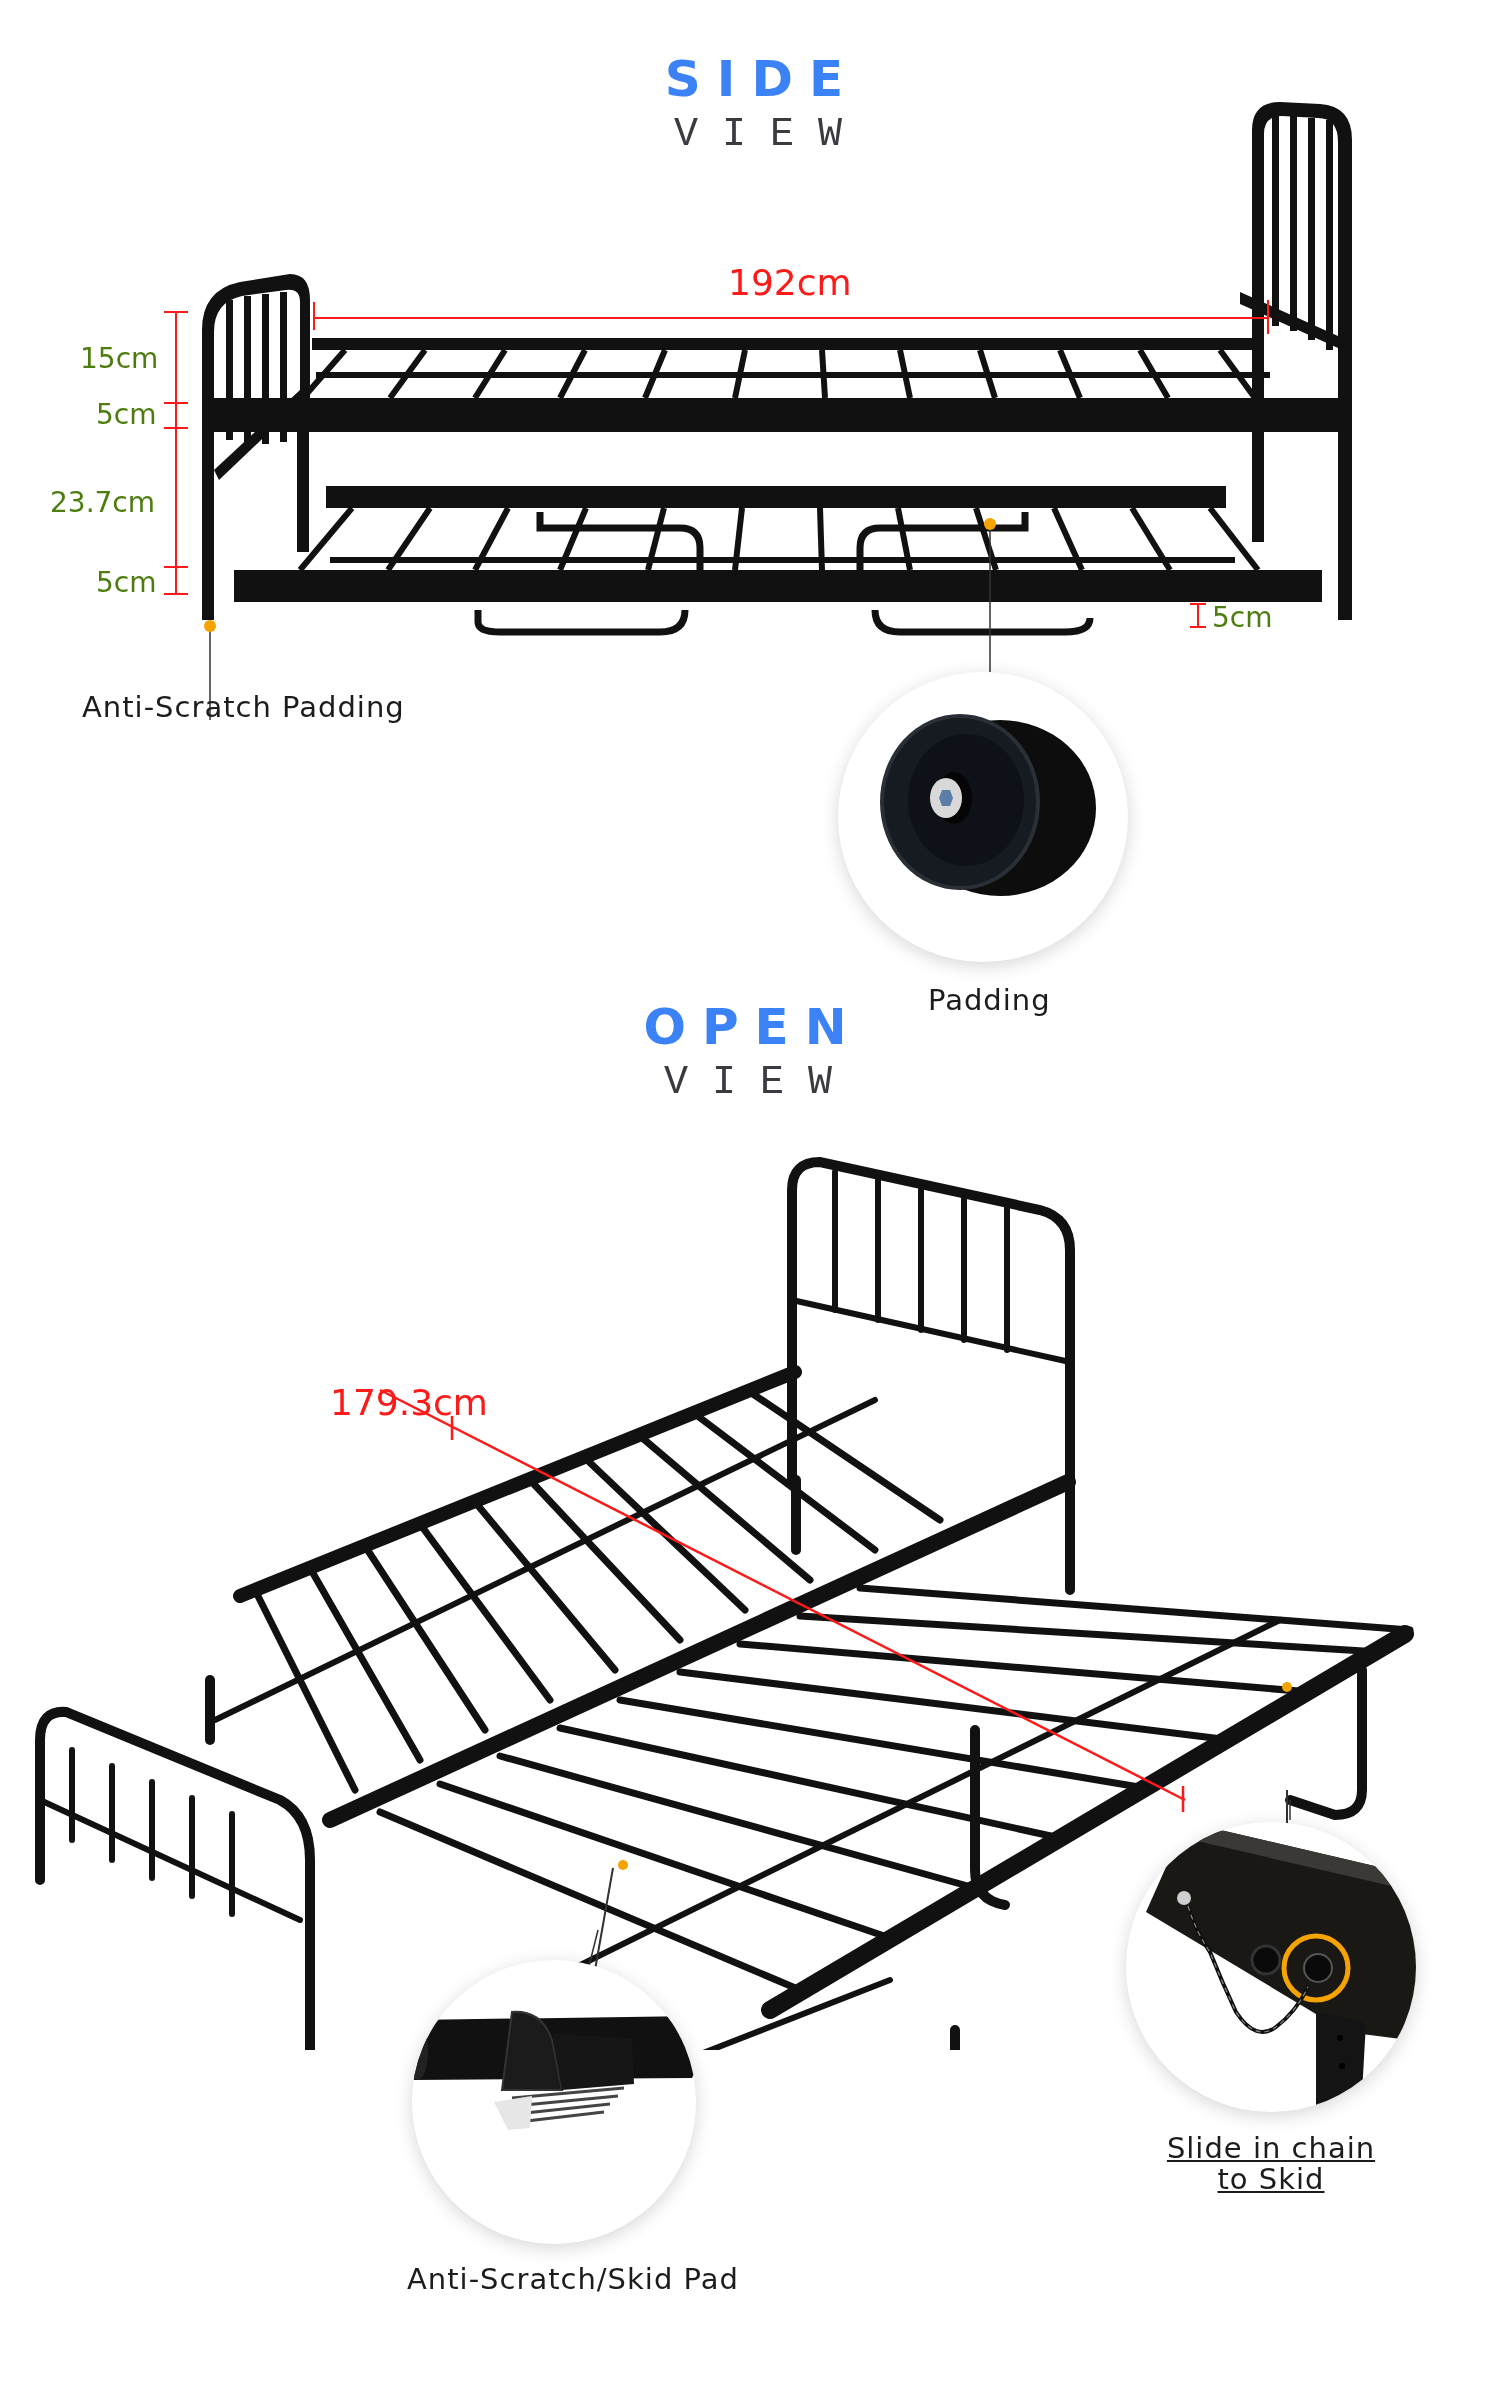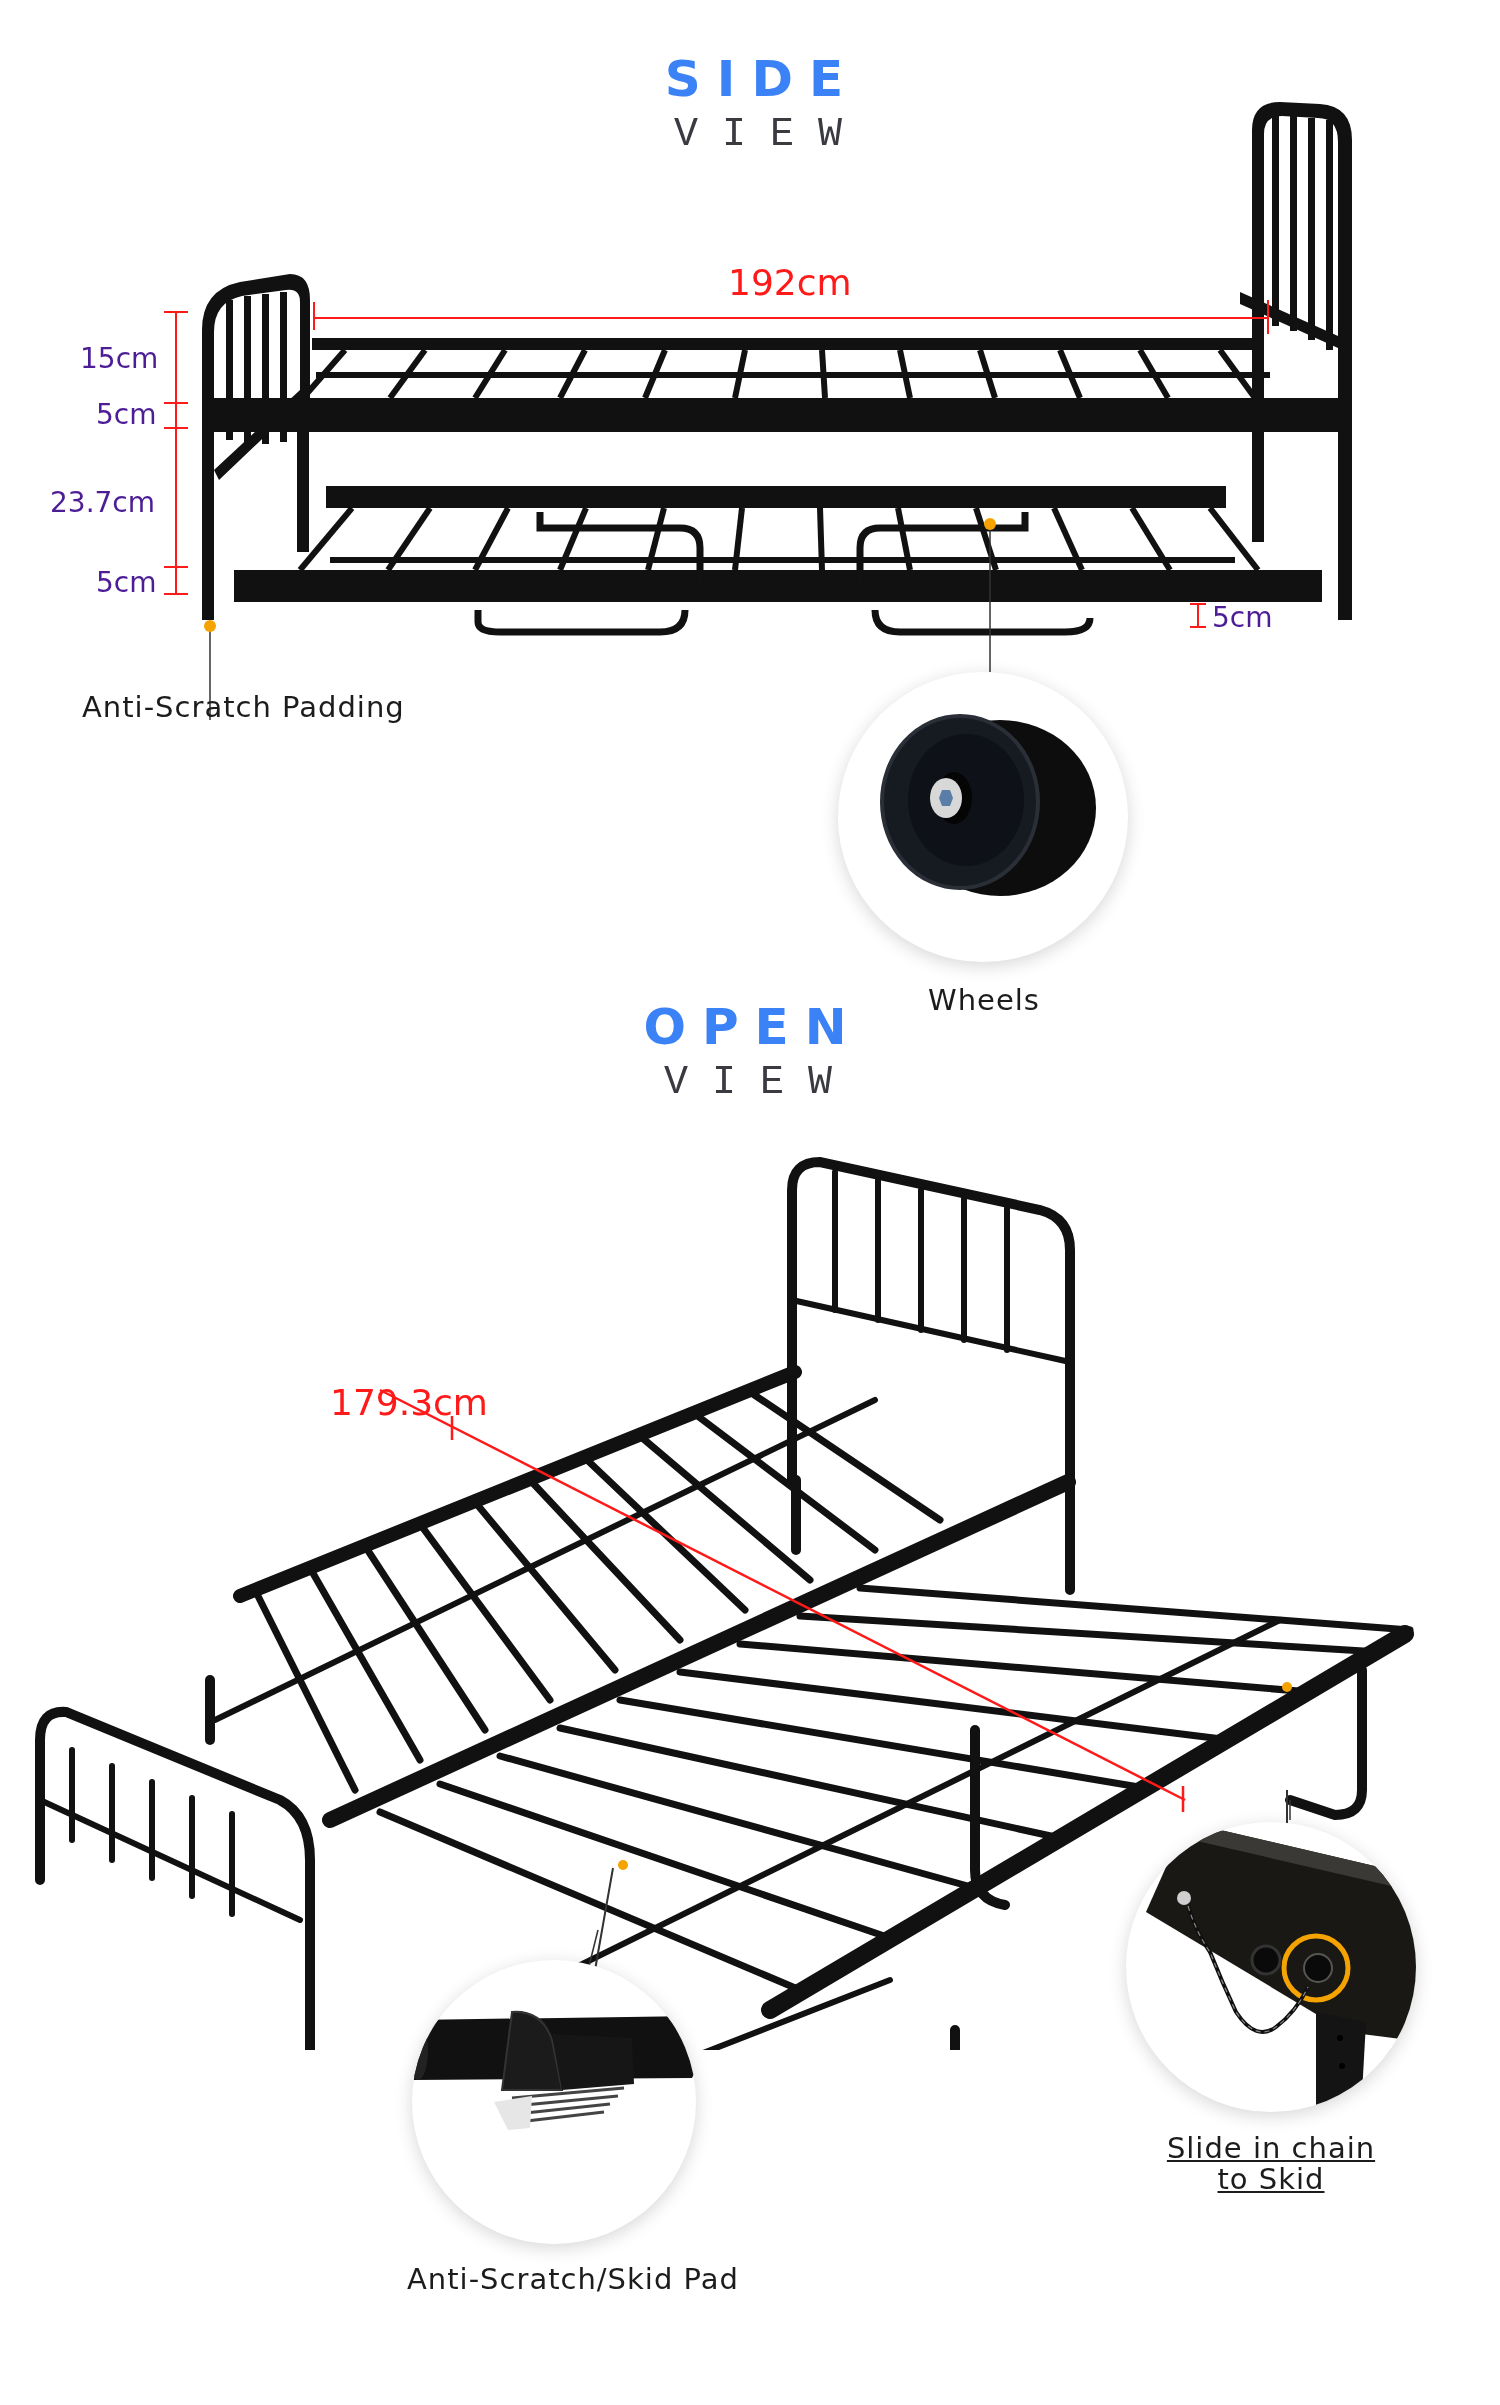--- a/index.html
+++ b/index.html
@@ -1,21 +1,21 @@
 <!DOCTYPE html>
 <html><head>
   <meta charset="utf-8">
   <style>
     html, body { margin: 0; padding: 0; background: #ffffff; }
     body { width: 1500px; height: 2405px; position: relative; overflow: hidden;
            font-family: "DejaVu Sans", "Liberation Sans", sans-serif; color: #1a1a1a; }
     .abs { position: absolute; }
     .heading-main { font-weight: bold; font-size: 50px; letter-spacing: 16px; color: #3b82f6; text-align: center; width: 500px; }
     .heading-sub { font-size: 40px; letter-spacing: 24px; color: #3a3b40; text-align: center; width: 500px; font-family: Liberation Mono, monospace; }
-    .dim { color: #4c1d95; font-size: 28px; white-space: nowrap; }
+    .dim { color: #4d7c0f; font-size: 28px; white-space: nowrap; }
     .dim-big { color: #ff1a1a; font-size: 36px; white-space: nowrap; }
     .caption { font-size: 29px; color: #1c1c1c; letter-spacing: 1px; text-align: center; white-space: nowrap; }
     .circle { border-radius: 50%; background: #fff; box-shadow: 0 4px 18px rgba(0,0,0,0.16); overflow: hidden; }
     svg { position: absolute; left: 0; top: 0; }
   </style>
 </head>
 <body>
 
 <div class="abs heading-main" style="left:512px; top:50px;">SIDE</div>
 <div class="abs heading-sub" style="left:520px; top:112px;">VIEW</div>
@@ -129,21 +129,21 @@
 <div class="abs circle" style="left:838px; top:672px; width:290px; height:290px;">
   <svg width="290" height="290" viewBox="0 0 290 290">
     <ellipse cx="162" cy="136" rx="96" ry="88" fill="#0d0d0d"></ellipse>
     <ellipse cx="122" cy="130" rx="78" ry="86" fill="#161b22" stroke="#2a2f37" stroke-width="4"></ellipse>
     <ellipse cx="128" cy="128" rx="58" ry="66" fill="#0e1218"></ellipse>
     <ellipse cx="116" cy="126" rx="18" ry="26" fill="#050505"></ellipse>
     <ellipse cx="108" cy="126" rx="16" ry="20" fill="#d8d8d8"></ellipse>
     <polygon points="104,118 112,118 115,126 112,134 104,134 101,126" fill="#5b7ea8"></polygon>
   </svg>
 </div>
-<div class="abs caption" style="left:928px; top:983px;">Wheels</div>
+<div class="abs caption" style="left:928px; top:983px;">Padding</div>
 
 <div class="abs heading-main" style="left:503px; top:998px;text-align:center;">OPEN</div>
 <div class="abs heading-sub" style="left:510px; top:1060px;">VIEW</div>
 
 <div class="abs" style="left:0; top:1100px; width:1500px; height:950px;">
   <svg width="1500" height="950" viewBox="0 0 1500 950">
     <g stroke="#111" fill="none" stroke-linecap="round">
 
       <path d="M792 380 L792 90 Q792 62 820 62 L1040 110 Q1070 118 1070 150 L1070 490" stroke-width="10"></path>
       <line x1="792" y1="200" x2="1070" y2="262" stroke-width="6"></line>

